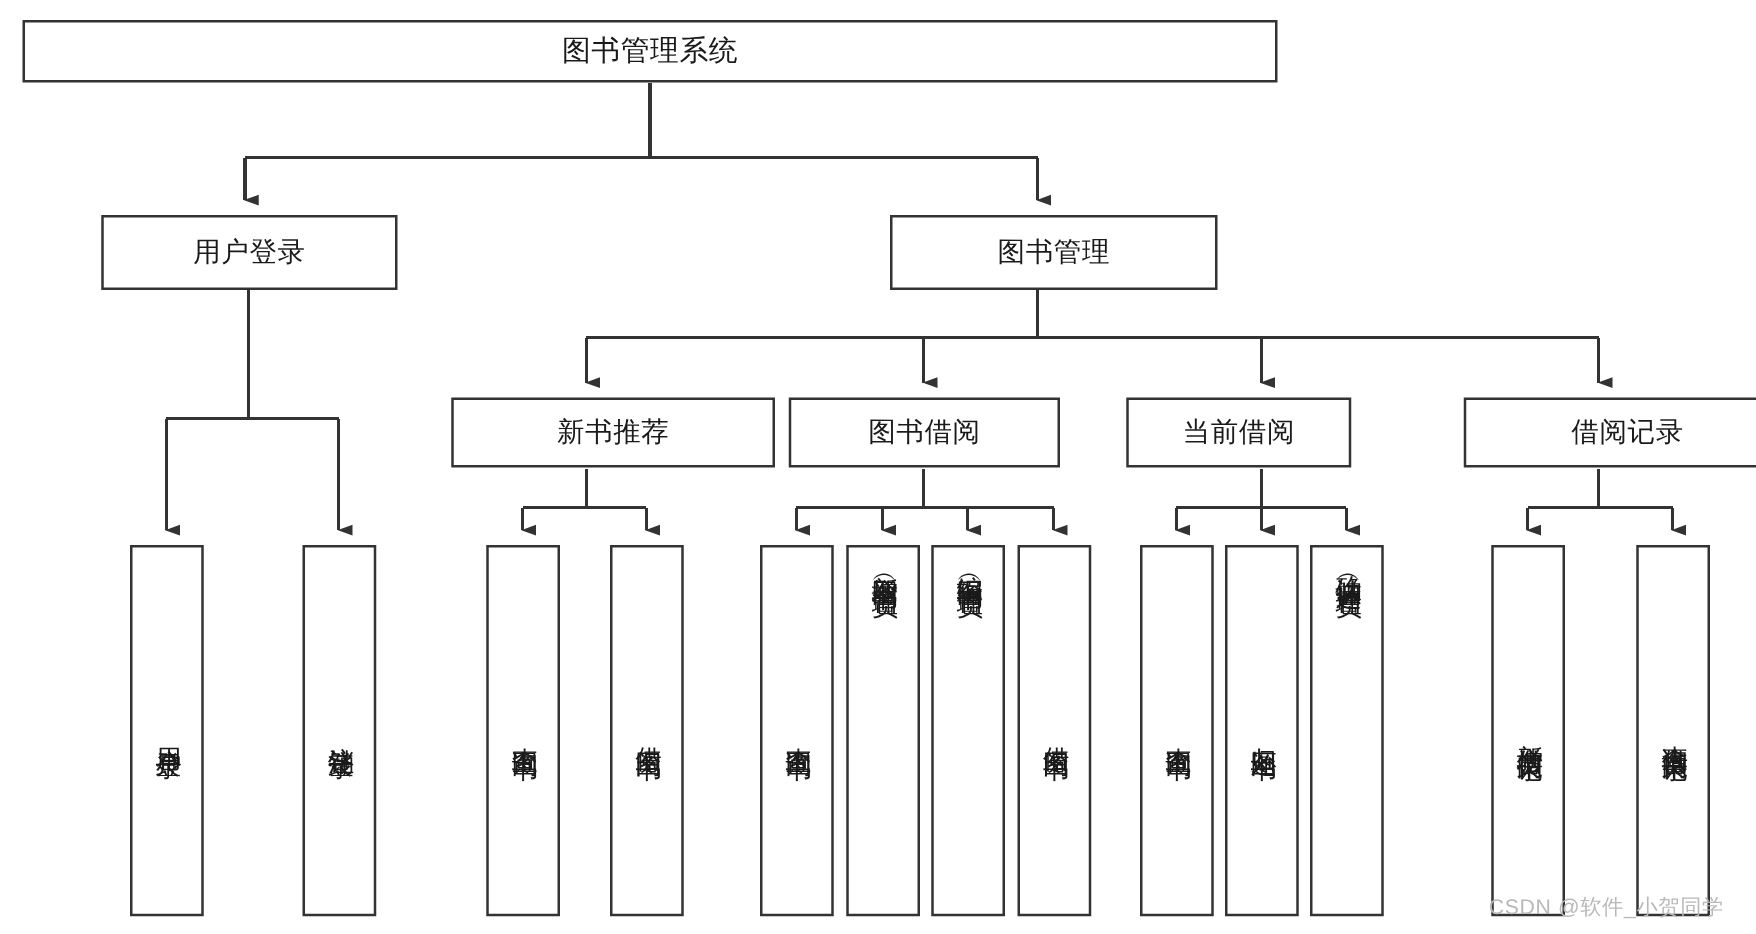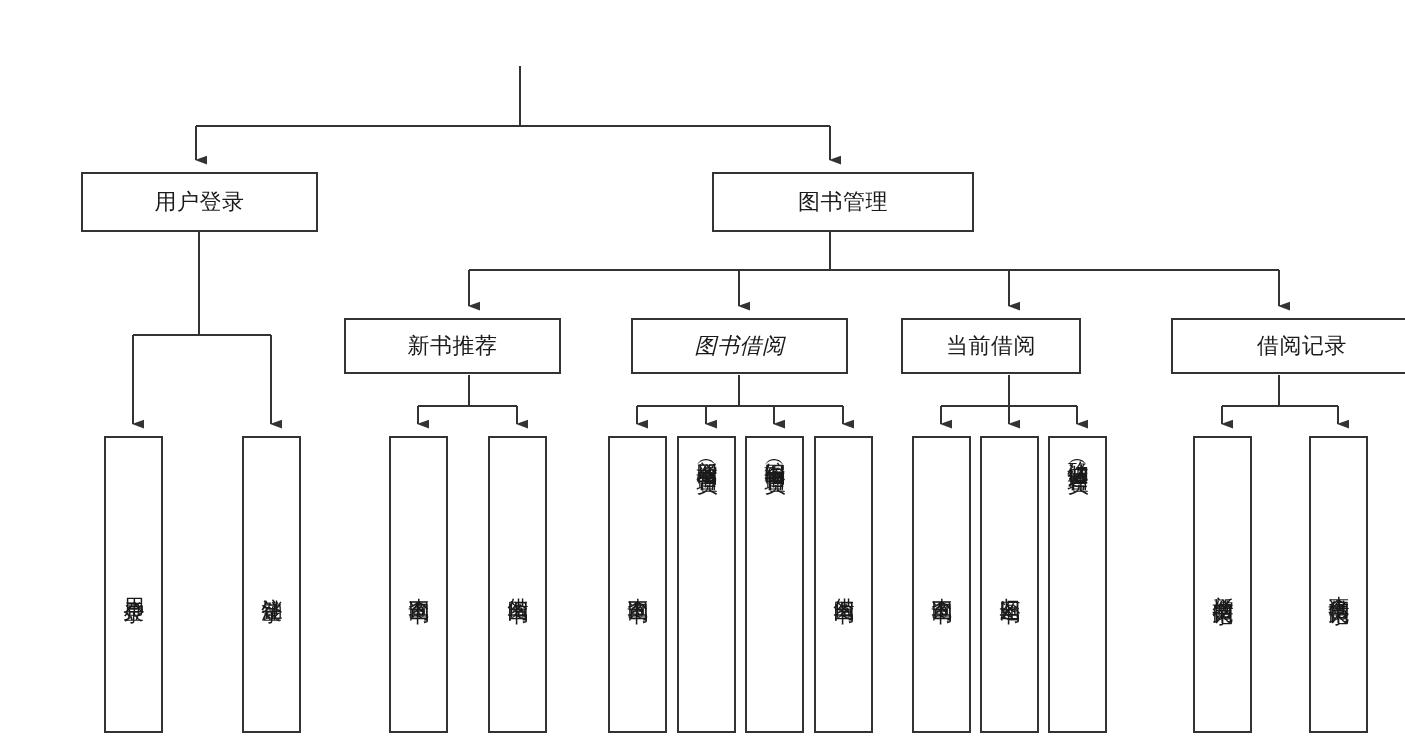--- a/index.html
+++ b/index.html
@@ -118,32 +118,35 @@
       <path d="M1009,406 L1009,424" marker-end="url(#arrowHead)"></path>
       <path d="M1077,406 L1077,424" marker-end="url(#arrowHead)"></path>
 
       <path d="M1279,375 L1279,406"></path>
       <path d="M1222,406 L1338,406"></path>
       <path d="M1222,406 L1222,424" marker-end="url(#arrowHead)"></path>
       <path d="M1338,406 L1338,424" marker-end="url(#arrowHead)"></path>
     </g>
   </svg>
 
+  <div class="node horiz root" style="left:18px; top:16px; width:1004px; height:50px;">
+    <span>图书管理系统</span>
+  </div>
 
   <div class="node horiz" style="left:81px; top:172px; width:237px; height:60px;">
     <span>用户登录</span>
   </div>
   <div class="node horiz" style="left:712px; top:172px; width:262px; height:60px;">
     <span>图书管理</span>
   </div>
 
-  <div class="node horiz" style="left:344px; top:318px; width:217px; height:56px;">
+  <div class="node horiz" style="left:361px; top:318px; width:259px; height:56px;">
     <span>新书推荐</span>
   </div>
-  <div class="node horiz" style="left:631px; top:318px; width:217px; height:56px;font-style:italic;">
+  <div class="node horiz" style="left:631px; top:318px; width:217px; height:56px;">
     <span>图书借阅</span>
   </div>
   <div class="node horiz" style="left:901px; top:318px; width:180px; height:56px;">
     <span>当前借阅</span>
   </div>
   <div class="node horiz" style="left:1171px; top:318px; width:262px; height:56px;">
     <span>借阅记录</span>
   </div>
 
   <div class="node leaf centered" style="left:104px; top:436px; width:59px; height:297px;">
@@ -183,14 +186,15 @@
     <span class="vtext">确认归还（管理员）</span>
   </div>
 
   <div class="node leaf centered" style="left:1193px; top:436px; width:59px; height:297px;">
     <span class="vtext">新增借阅记录</span>
   </div>
   <div class="node leaf centered" style="left:1309px; top:436px; width:59px; height:297px;">
     <span class="vtext">查询借阅记录</span>
   </div>
 
+  <div class="watermark" style="left:1191px; top:714px;">CSDN @软件_小贺同学</div>
 
 </div>
 
 </body></html>

